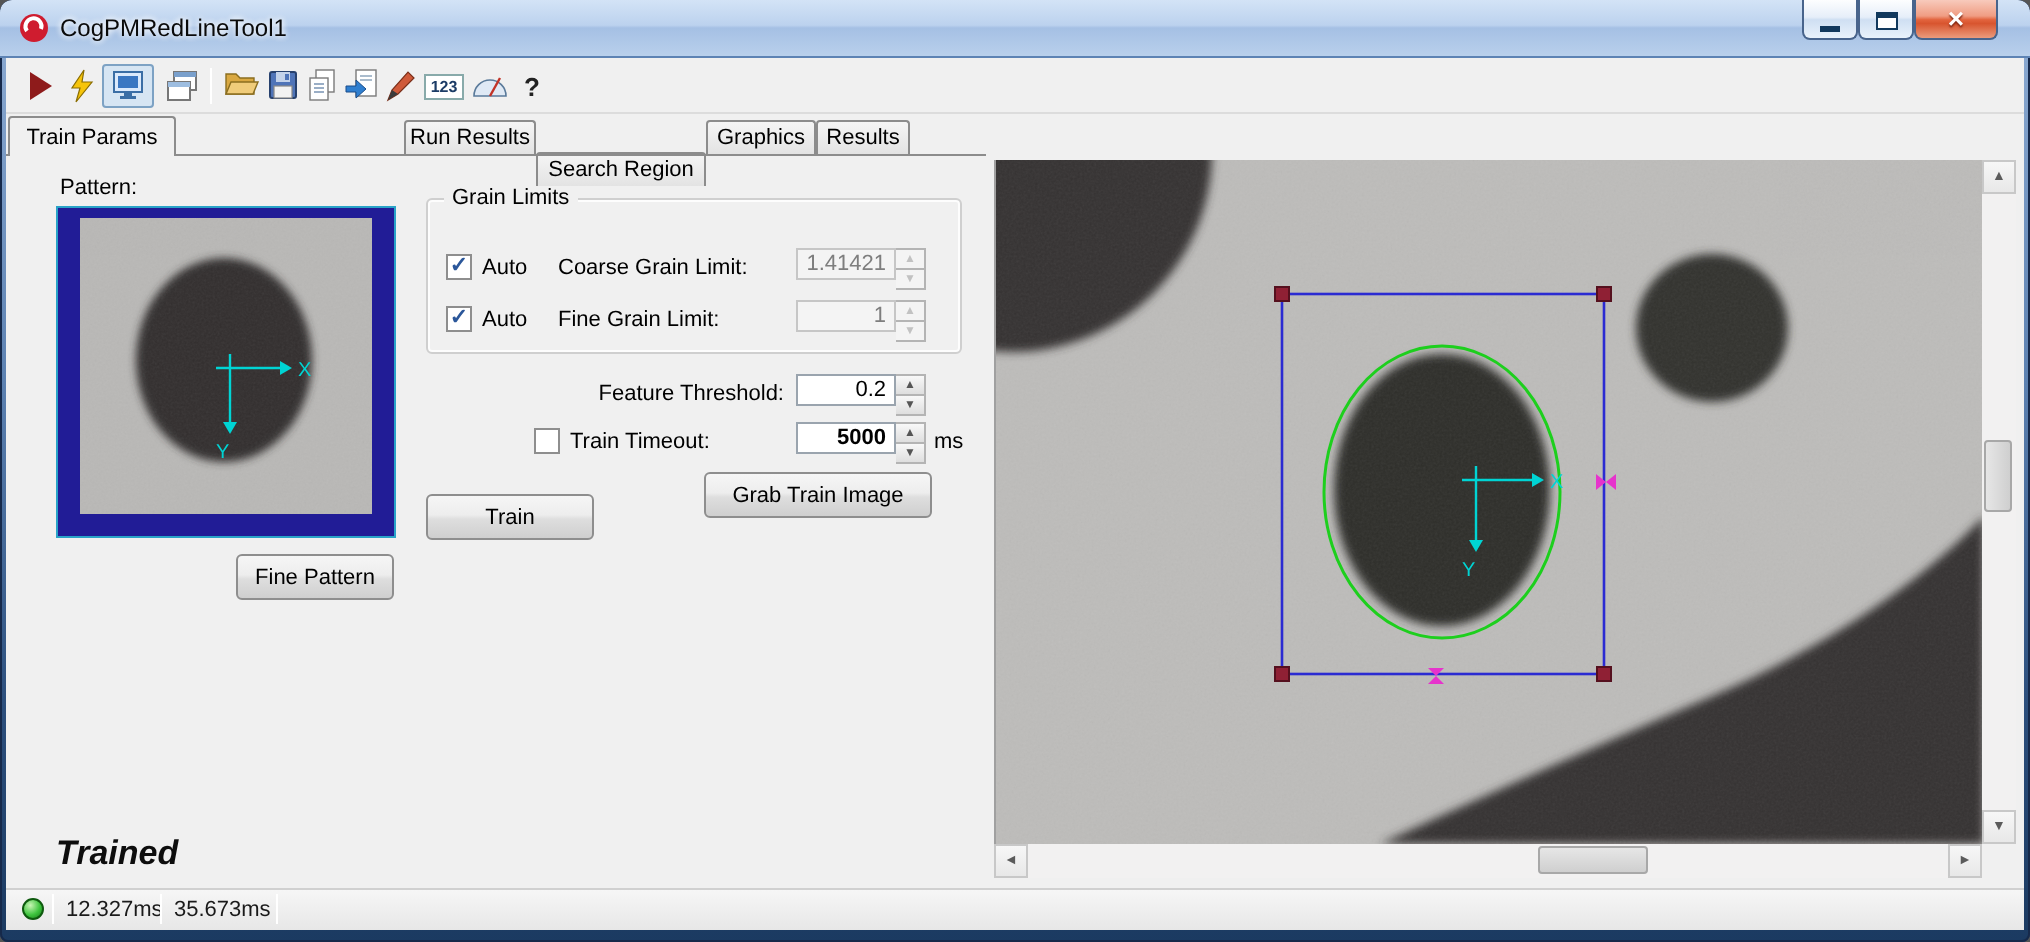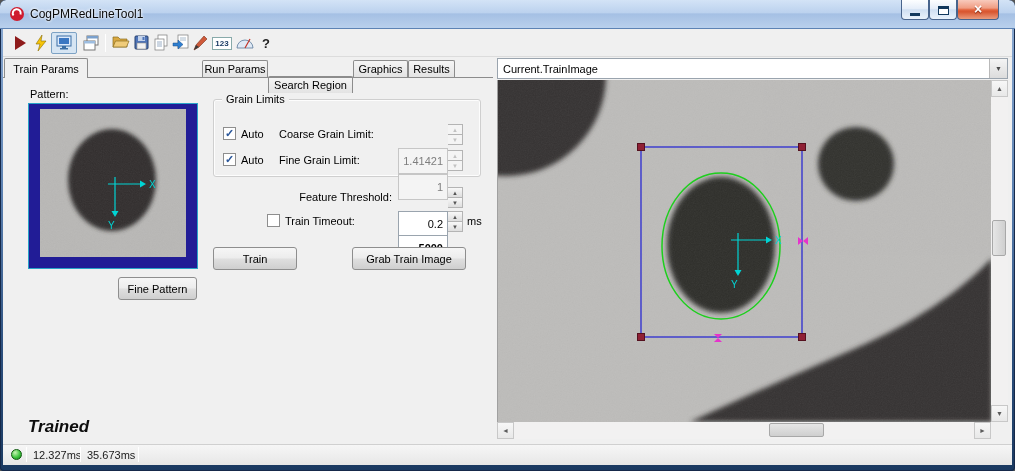--- a/index.html
+++ b/index.html
@@ -40,21 +40,21 @@
     border-radius:2px 2px 0 0; font-size:11px; white-space:nowrap; }
   .tab.inactive { top:60px; height:17px; }
   .tab.active { top:58px; height:20px; background:#f0f0f0; z-index:3; }
   .tabline { position:absolute; left:3px; top:77px; width:490px; height:1px; background:#8c8c8c; z-index:1; }
   
   .lbl { position:absolute; white-space:nowrap; color:#000; }
   .btn { position:absolute; display:flex; align-items:center; justify-content:center;
     border:1px solid #8e8e8e; border-radius:3px; font-size:11px; color:#000; cursor:default;
     background:linear-gradient(180deg,#f6f6f6,#ededed 45%,#dedede 55%,#cfcfcf); }
   .numfield { position:absolute; border:1px solid #9aa4ae; font-family:"Liberation Sans",sans-serif;
-    font-size:11px; text-align:right; padding:0 4px; background:#fff; color:#000; height:26px;margin-top:24px; }
+    font-size:11px; text-align:right; padding:0 4px; background:#fff; color:#000; height:16px; }
   .numfield.dis { background:#f4f4f4; border-color:#c6c6c6; color:#7e7e7e; }
   .spinner { position:absolute; width:15px; height:21px; display:flex; flex-direction:column; }
   .spinner span { flex:1; display:flex; align-items:center; justify-content:center; font-size:6px;
     color:#555; background:linear-gradient(180deg,#f8f8f8,#dedede); border:1px solid #b4b4b4; border-left:none; }
   .spinner span:first-child { border-bottom:none; }
   .spinner.dis span { color:#c2c2c2; background:#f4f4f4; }
   .checkbox { position:absolute; width:13px; height:13px; background:#fff; border:1px solid #8e8e8e;
     display:flex; align-items:center; justify-content:center; }
   .checkmark { color:#2b579a; font-weight:bold; font-size:11px; line-height:11px; }
   .groupbox { position:absolute; border:1px solid #cfcfcf; border-radius:3px; box-shadow:inset 0 0 0 1px #fdfdfd; }
@@ -182,21 +182,21 @@
   </div>
   <div class="tbtn" style="left:255px">
     <span class="txt-icon" style="font-size:13px;color:#222;">?</span>
   </div>
 
   <div class="tabline"></div>
   <div class="tab active" style="left:4px;width:84px;">
       <span>Train Params</span>
     </div>
   <div class="tab inactive" style="left:202px;width:66px;">
-      <span>Run Params</span>
+      <span>Run Results</span>
     </div>
   <div class="tab inactive" style="left:268px;width:85px;margin-top:16px;">
       <span>Search Region</span>
     </div>
   <div class="tab inactive" style="left:353px;width:55px;">
       <span>Graphics</span>
     </div>
   <div class="tab inactive" style="left:408px;width:47px;">
       <span>Results</span>
     </div>
@@ -274,30 +274,26 @@
   <input class="numfield" style="left: 398px; top: 211px; width: 50px; font-weight: bold;" value="5000">
   <div class="spinner" style="left:448px;top:211px;">
     <span>▲</span>
     <span>▼</span>
   </div>
   <div class="lbl" style="left:467px;top:215px;">ms</div>
 
   <div class="btn" style="left:213px;top:247px;width:84px;height:23px;">
     <span>Train</span>
   </div>
-  <div class="btn" style="left:352px;top:247px;width:114px;height:23px;">
+  <div class="btn" style="left:352px;top:236px;width:114px;height:23px;">
     <span>Grab Train Image</span>
   </div>
 
   <div class="trained">Trained</div>
 
-  <div class="combo">
-    <span class="combo-text">Current.TrainImage</span>
-    <span class="combo-arrow">▼</span>
-  </div>
 
   <div class="display-area">
     <svg width="494" height="342" viewBox="0 0 494 342">
       <defs>
         <filter id="blurA" x="-30%" y="-30%" width="160%" height="160%">
             <feGaussianBlur stdDeviation="2.4"></feGaussianBlur>
           </filter>
         <filter id="noiseA" x="0" y="0" width="100%" height="100%">
           <feTurbulence type="fractalNoise" baseFrequency="0.85" numOctaves="2" stitchTiles="stitch"></feTurbulence>
           <feColorMatrix type="saturate" values="0"></feColorMatrix>

